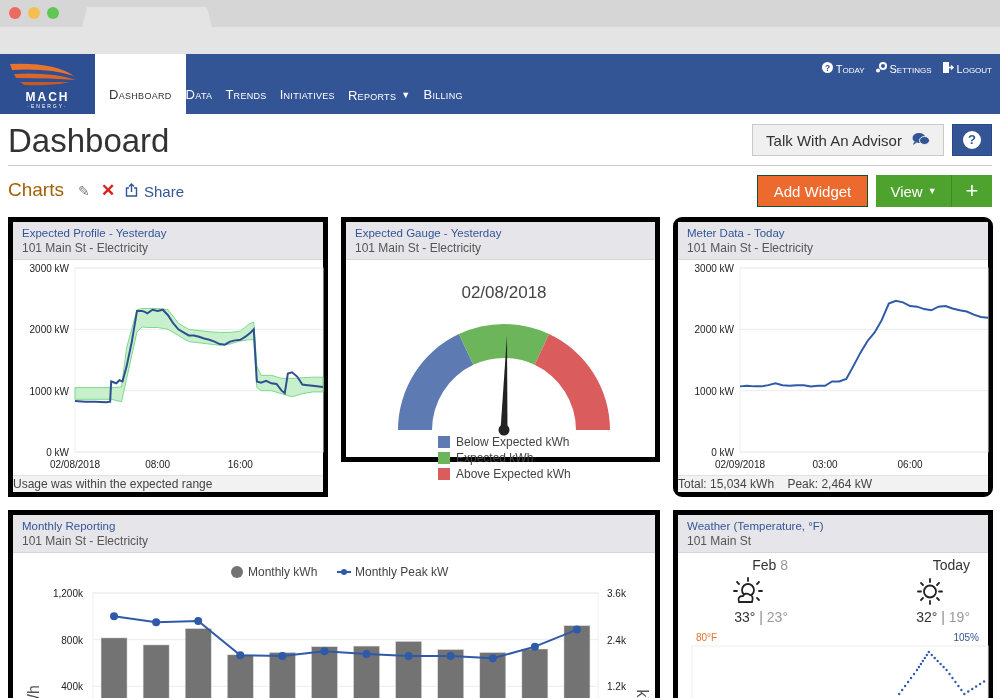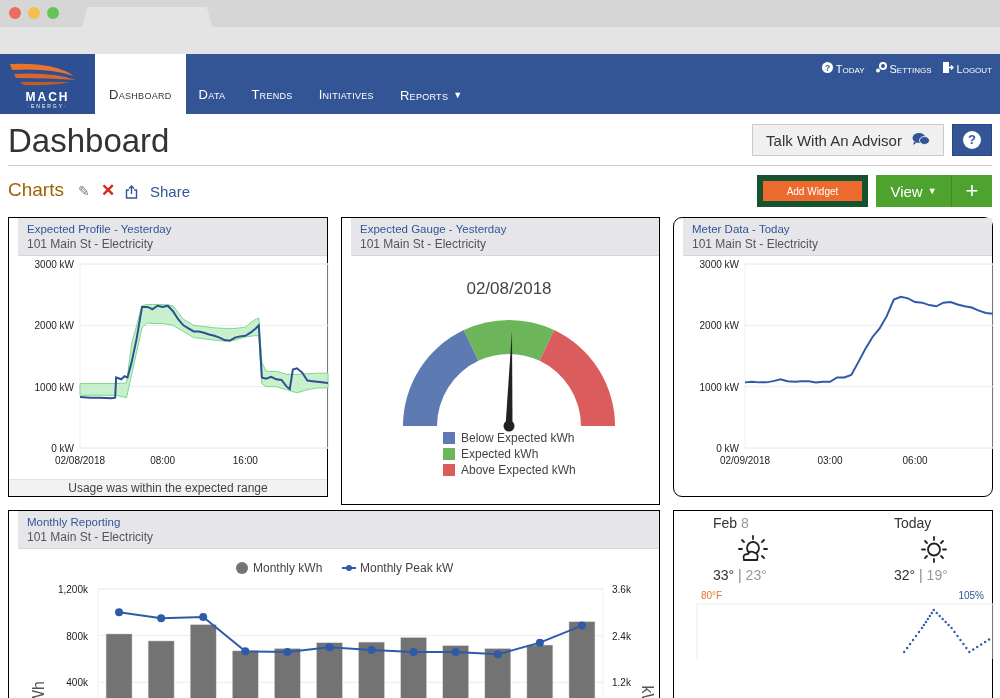--- a/index.html
+++ b/index.html
@@ -11,52 +11,52 @@
   .dot.red { left: 9px; background: #ec6a5f; }
   .dot.yellow { left: 28px; background: #f4bf50; }
   .dot.green { left: 47px; background: #62c655; }
   .chrome .tab { position: absolute; left: 82px; top: 7px; width: 130px; height: 20px; background: #e4e4e4; clip-path: polygon(4% 0, 96% 0, 100% 100%, 0 100%); }
   
   .nav { height: 60px; background: #335596; position: relative; display: flex; }
   .logo { width: 95px; height: 60px; background: #2e4f92; position: relative; }
   .logo svg { position: absolute; left: 4px; top: 4px; }
   .logo .mach { position: absolute; left: 0; width: 95px; top: 36px; text-align: center; color: #fff; font-size: 12px; letter-spacing: 2px; font-weight: bold; }
   .logo .energy { position: absolute; left: 0; width: 95px; top: 49px; text-align: center; color: #fff; font-size: 5px; letter-spacing: 2px; }
-  .nav-item { height: 60px; line-height: 60px; padding-top: 22px; line-height: 38px; color: #fff; font-size: 13px; font-variant: small-caps; letter-spacing: 0.3px; padding-left: 13px; padding-right: 13px; cursor: pointer; }
+  .nav-item { height: 60px; line-height: 60px; padding-top: 22px; line-height: 38px; color: #fff; font-size: 13px; font-variant: small-caps; letter-spacing: 0.3px; padding-right: 13px; cursor: pointer; }
   .nav-item.active { background: #fff; color: #333; padding-left: 14px; padding-right: 14px; }
   .nav-item .caret { font-size: 9px; margin-left: 5px; vertical-align: 2px; }
   .util { position: absolute; right: 8px; top: 8px; display: flex; gap: 10px; color: #fff; font-size: 11px; font-variant: small-caps; }
   .util span.item { display: flex; align-items: center; gap: 3px; cursor: pointer; }
   .util .ico { font-size: 11px; }
   
   .page-head { height: 52px; position: relative; border-bottom: 1px solid #ccc; margin: 0 8px; }
   .page-title { position: absolute; left: 0; top: 8px; font-size: 33px; color: #333; font-weight: normal; }
   .advisor-btn { position: absolute; right: 48px; top: 10px; width: 192px; height: 32px; background: #f0f0f0; border: 1px solid #c9c9c9; font-size: 15px; color: #333; display: flex; align-items: center; justify-content: center; gap: 10px; cursor: pointer; }
   .advisor-btn .chat { color: #335596; font-size: 14px; }
   .help-btn { position: absolute; right: 0; top: 10px; width: 40px; height: 32px; background: #335596; border: 1px solid #2a4a87; display: flex; align-items: center; justify-content: center; cursor: pointer; }
   .help-btn .q { width: 18px; height: 18px; border-radius: 50%; background: #fff; color: #335596; font-weight: bold; font-size: 13px; text-align: center; line-height: 18px; }
   
   .sub-head { height: 48px; position: relative; margin: 0 8px; }
   .charts-label { position: absolute; left: 0; top: 13px; font-size: 19px; color: #a16207; }
   .pencil { position: absolute; left: 70px; top: 17px; font-size: 14px; color: #777; cursor: pointer; }
   .xmark { position: absolute; left: 93px; top: 14px; font-size: 17px; color: #d8231c; font-weight: bold; cursor: pointer; }
-  .share { position: absolute; left: 117px; top: 17px; font-size: 15px; color: #335596; cursor: pointer; display: flex; align-items: center; gap: 12px; }
-  .add-widget { position: absolute; right: 124px; top: 9px; width: 111px; height: 32px; background: #ec6a2e; color: #fff; font-size: 10px; border: 6px solid #14532d; display: flex; align-items: center; justify-content: center; cursor: pointer; }
+  .share { position: absolute; left: 117px; top: 17px; font-size: 15px; color: #335596; cursor: pointer; display: flex; gap: 6px; }
+  .add-widget { position: absolute; right: 124px; top: 9px; width: 111px; height: 32px; background: #ec6a2e; color: #fff; font-size: 15px; border: 1px solid #14532d; display: flex; align-items: center; justify-content: center; cursor: pointer; }
   .view-btn { position: absolute; right: 40px; top: 9px; width: 76px; height: 32px; background: #4ea22e; color: #fff; font-size: 15px; display: flex; align-items: center; justify-content: center; gap: 5px; cursor: pointer; border-right: 1px solid #3e8a24; }
   .view-btn .caret { font-size: 9px; }
   .plus-btn { position: absolute; right: 0; top: 9px; width: 40px; height: 32px; background: #4ea22e; color: #fff; font-size: 22px; display: flex; align-items: center; justify-content: center; cursor: pointer; }
   
-  .widget { position: absolute; border: 1px solid #000000; background: #fff; padding-left: 9px; }
+  .widget { position: absolute; border: 5px solid #000000; background: #fff; }
   .w-head { background: #e6e6ea; height: 38px; border-bottom: 1px solid #d6d6d6; padding: 4px 9px; }
   .w-title { color: #335596; font-size: 11.5px; line-height: 15px; }
   .w-sub { color: #555; font-size: 12px; line-height: 15px; }
-  .w-foot { position: absolute; left: 0; right: 0; bottom: 0; height: 17px; background: #f2f2f2; border-top: 1px solid #e2e2e2; text-align: center; font-size: 12px; color: #444; line-height: 17px; }
+  .w-foot { position: absolute; left: 0; right: 0; bottom: 0; height: 17px; background: #f2f2f2; border-top: 1px solid #e2e2e2; font-size: 12px; color: #444; line-height: 17px; }
   svg text { font-family: "Liberation Sans", sans-serif; }
   .weather-days { display: flex; justify-content: space-between; padding: 0 18px 0 30px; margin-top: 4px; }
-  .wday { width: 80px; text-align: left; }
+  .wday { width: 80px; text-align: right; }
   .wday .d { font-size: 14px; color: #333; height: 18px; }
   .wday .d .num { color: #999; }
   .wday .icon { height: 34px; display: flex; align-items: center; justify-content: center; }
   .wday .t { font-size: 14px; color: #333; }
   .wday .t .lo { color: #999; }
   .wday .t .sep { color: #888; }
 </style>
 </head>
 <body>
 
@@ -77,20 +77,21 @@
       <path d="M16 24 Q50 24 66 24 Q48 28 20 27 Z" fill="#c45a24"></path>
     </svg>
     <div class="mach">MACH</div>
     <div class="energy">·ENERGY·</div>
   </div>
   <div class="nav-item active"><span>Dashboard</span></div>
   <div class="nav-item"><span>Data</span></div>
   <div class="nav-item"><span>Trends</span></div>
   <div class="nav-item"><span>Initiatives</span></div>
   <div class="nav-item"><span>Reports</span><span class="caret">▼</span></div>
+  <div class="nav-item"><span>Billing</span></div>
 
   <div class="util">
     <span class="item">
       <span class="ico">
         <svg width="11" height="11" viewBox="0 0 11 11">
             <circle cx="5.5" cy="5.5" r="5.5" fill="#fff"></circle>
             <text x="5.5" y="8.6" text-anchor="middle" font-size="8.5" font-weight="bold" fill="#335596">?</text>
           </svg>
       </span>
       <span>Today</span>
@@ -169,21 +170,21 @@
       <text x="56" y="12" text-anchor="end" font-size="10" fill="#222">3000 kW</text>
       <text x="62" y="208" text-anchor="middle" font-size="10" fill="#222">02/08/2018</text>
       <text x="144.66666666666666" y="208" text-anchor="middle" font-size="10" fill="#222">08:00</text>
       <text x="227.33333333333331" y="208" text-anchor="middle" font-size="10" fill="#222">16:00</text>
       <path d="M62 127.60000000000001 L98.16666666666667 127.60000000000001 L108.5 126.98666666666666 L113.66666666666667 87.73333333333333 L124 49.70666666666668 L129.16666666666666 48.47999999999999 L134.33333333333334 48.47999999999999 L144.66666666666666 48.47999999999999 L155 49.70666666666668 L165.33333333333334 63.20000000000002 L175.66666666666666 69.33333333333334 L186 70.55999999999999 L196.33333333333331 71.78666666666666 L206.66666666666669 72.39999999999999 L217 72.39999999999999 L227.33333333333331 71.17333333333335 L235.60000000000002 64.42666666666666 L240.76666666666665 61.97333333333333 L243.86666666666667 106.13333333333333 L248 115.33333333333333 L258.3333333333333 115.33333333333333 L268.6666666666667 118.39999999999999 L279 118.39999999999999 L289.3333333333333 117.78666666666666 L299.6666666666667 117.17333333333333 L310 117.17333333333333 L310 131.89333333333332 L299.6666666666667 131.89333333333332 L289.3333333333333 133.73333333333335 L279 136.8 L268.6666666666667 133.73333333333335 L258.3333333333333 130.66666666666669 L248 130.66666666666669 L243.86666666666667 127.60000000000001 L240.76666666666665 79.76 L235.60000000000002 79.76 L227.33333333333331 80.98666666666665 L217 84.05333333333333 L206.66666666666669 85.28 L196.33333333333331 84.05333333333333 L186 82.82666666666665 L175.66666666666666 81.60000000000001 L165.33333333333334 75.46666666666667 L155 69.33333333333334 L144.66666666666666 67.49333333333334 L134.33333333333334 67.49333333333334 L129.16666666666666 66.88 L124 71.78666666666666 L113.66666666666667 118.39999999999999 L108.5 141.70666666666668 L98.16666666666667 139.25333333333333 L62 139.25333333333333 Z" fill="#c8f0cc" stroke="#7bd98c" stroke-width="1"></path>
       <path d="M62 141.09333333333333 L72.33333333333333 141.70666666666668 L82.66666666666666 141.70666666666668 L93 142.32 L97.13333333333333 141.70666666666668 L98.16666666666667 121.46666666666667 L103.33333333333333 123.30666666666666 L106.43333333333334 120.24 L109.53333333333333 121.46666666666667 L113.66666666666667 106.13333333333333 L118.83333333333333 81.60000000000001 L124 50.93333333333334 L129.16666666666666 50.93333333333334 L132.26666666666665 52.16 L134.33333333333334 53.386666666666684 L139.5 49.70666666666668 L144.66666666666666 50.93333333333334 L149.83333333333334 49.70666666666668 L155 55.22666666666669 L160.16666666666666 63.20000000000002 L165.33333333333334 69.33333333333334 L170.5 72.39999999999999 L175.66666666666666 75.46666666666667 L180.83333333333334 75.46666666666667 L186 76.69333333333333 L191.16666666666669 78.53333333333333 L196.33333333333331 79.76 L201.5 81.60000000000001 L206.66666666666669 84.05333333333333 L211.83333333333331 84.66666666666666 L217 81.60000000000001 L222.16666666666669 80.37333333333333 L227.33333333333331 79.76 L232.5 76.69333333333333 L237.66666666666669 72.39999999999999 L240.76666666666665 69.33333333333334 L243.86666666666667 121.46666666666667 L248 122.69333333333334 L253.16666666666669 120.85333333333334 L258.3333333333333 123.30666666666666 L263.5 123.92 L268.6666666666667 130.66666666666669 L271.76666666666665 133.12 L274.8666666666667 113.49333333333333 L279 112.26666666666667 L284.1666666666667 116.56 L289.3333333333333 124.53333333333333 L294.5 125.14666666666666 L299.6666666666667 125.76 L310 126.98666666666666" fill="none" stroke="#2e4f92" stroke-width="2"></path>
     </svg>
   <div class="w-foot">Usage was within the expected range</div>
 </div>
 
-<div class="widget" style="left:341px; top:217px; width:319px; height:288px;">
+<div class="widget" style="left:341px; top:217px; width:319px; height:245px;">
   <div class="w-head">
     <div class="w-title">Expected Gauge - Yesterday</div>
     <div class="w-sub">101 Main St - Electricity</div>
   </div>
   <svg id="chart-gauge" width="317" height="240">
     <text x="158" y="38" text-anchor="middle" font-size="17" fill="#444">02/08/2018</text>
     <g id="gauge-arcs">
         <path d="M52 170 A106 106 0 0 1 112.86739509410229 74.08833243860194 L127.34389100731477 104.8524522224466 A72 72 0 0 0 86 170 Z" fill="#5d7ab3"></path>
         <path d="M112.86739509410229 74.08833243860194 A106 106 0 0 1 203.13260490589772 74.08833243860194 L188.65610899268523 104.8524522224466 A72 72 0 0 0 127.34389100731477 104.8524522224466 Z" fill="#6db55a"></path>
         <path d="M203.13260490589772 74.08833243860194 A106 106 0 0 1 264 170 L230 170 A72 72 0 0 0 188.65610899268523 104.8524522224466 Z" fill="#db5c5c"></path>
@@ -214,20 +215,21 @@
       <text x="56" y="134.66666666666669" text-anchor="end" font-size="10" fill="#222">1000 kW</text>
       <line x1="62" x2="310" y1="69.33333333333334" y2="69.33333333333334" stroke="#ececec"></line>
       <text x="56" y="73.33333333333334" text-anchor="end" font-size="10" fill="#222">2000 kW</text>
       <line x1="62" x2="310" y1="8" y2="8" stroke="#ececec"></line>
       <text x="56" y="12" text-anchor="end" font-size="10" fill="#222">3000 kW</text>
       <text x="62" y="208" text-anchor="middle" font-size="10" fill="#222">02/09/2018</text>
       <text x="147.0285714285714" y="208" text-anchor="middle" font-size="10" fill="#222">03:00</text>
       <text x="232.05714285714285" y="208" text-anchor="middle" font-size="10" fill="#222">06:00</text>
       <path d="M62 126.37333333333333 L69.08571428571429 125.76 L76.17142857142858 126.37333333333333 L83.25714285714285 126.37333333333333 L90.34285714285714 125.14666666666666 L97.42857142857142 123.30666666666666 L104.5142857142857 125.14666666666666 L111.6 125.76 L118.68571428571428 125.14666666666666 L125.77142857142857 125.14666666666666 L132.85714285714283 126.37333333333333 L139.94285714285712 125.76 L147.0285714285714 125.76 L154.1142857142857 121.46666666666667 L161.2 121.46666666666667 L168.28571428571428 119.01333333333334 L175.37142857142857 106.13333333333333 L182.45714285714286 92.63999999999999 L189.54285714285714 80.98666666666665 L196.6285714285714 72.39999999999999 L203.7142857142857 60.133333333333326 L210.79999999999998 43.57333333333332 L217.88571428571427 40.874666666666656 L224.97142857142856 42.346666666666664 L232.05714285714285 46.02666666666667 L239.14285714285714 46.639999999999986 L246.22857142857143 49.093333333333334 L253.31428571428572 50.31999999999999 L260.4 46.639999999999986 L267.48571428571427 46.02666666666667 L274.57142857142856 48.47999999999999 L281.65714285714284 50.31999999999999 L288.74285714285713 51.54666666666668 L295.8285714285714 54.613333333333316 L302.9142857142857 57.06666666666666 L310 57.68000000000001" fill="none" stroke="#2e5aa8" stroke-width="2"></path>
     </svg>
+  <div class="w-foot" style="white-space:pre;">Total: 15,034 kWh    Peak: 2,464 kW</div>
 </div>
 
 <div class="widget" style="left:8px; top:510px; width:652px; height:200px;">
   <div class="w-head">
     <div class="w-title">Monthly Reporting</div>
     <div class="w-sub">101 Main St - Electricity</div>
   </div>
   <svg id="chart-monthly" width="650" height="160">
       <circle cx="224" cy="19" r="6" fill="#737373"></circle>
       <text x="235" y="23" font-size="12" fill="#444">Monthly kWh</text>
@@ -268,20 +270,24 @@
       <circle cx="353.5416666666667" cy="101.05555555555556" r="4" fill="#2e5aa8"></circle>
       <circle cx="395.62500000000006" cy="103" r="4" fill="#2e5aa8"></circle>
       <circle cx="437.70833333333337" cy="103" r="4" fill="#2e5aa8"></circle>
       <circle cx="479.7916666666667" cy="105.33333333333333" r="4" fill="#2e5aa8"></circle>
       <circle cx="521.875" cy="93.66666666666666" r="4" fill="#2e5aa8"></circle>
       <circle cx="563.9583333333334" cy="76.55555555555554" r="4" fill="#2e5aa8"></circle>
     </svg>
 </div>
 
 <div class="widget" style="left:673px; top:510px; width:320px; height:200px;">
+  <div class="w-head">
+    <div class="w-title">Weather (Temperature, °F)</div>
+    <div class="w-sub">101 Main St</div>
+  </div>
   <div class="weather-days">
     <div class="wday">
       <div class="d"><span>Feb</span> <span class="num">8</span></div>
       <div class="icon">
         <svg width="34" height="30" viewBox="0 0 34 30">
             <g stroke="#222" stroke-width="1.8" stroke-linecap="round">
               <line x1="17" y1="1" x2="17" y2="4"></line>
               <line x1="6" y1="5" x2="8" y2="7"></line>
               <line x1="28" y1="5" x2="26" y2="7"></line>
               <line x1="3" y1="14" x2="6" y2="14"></line>

